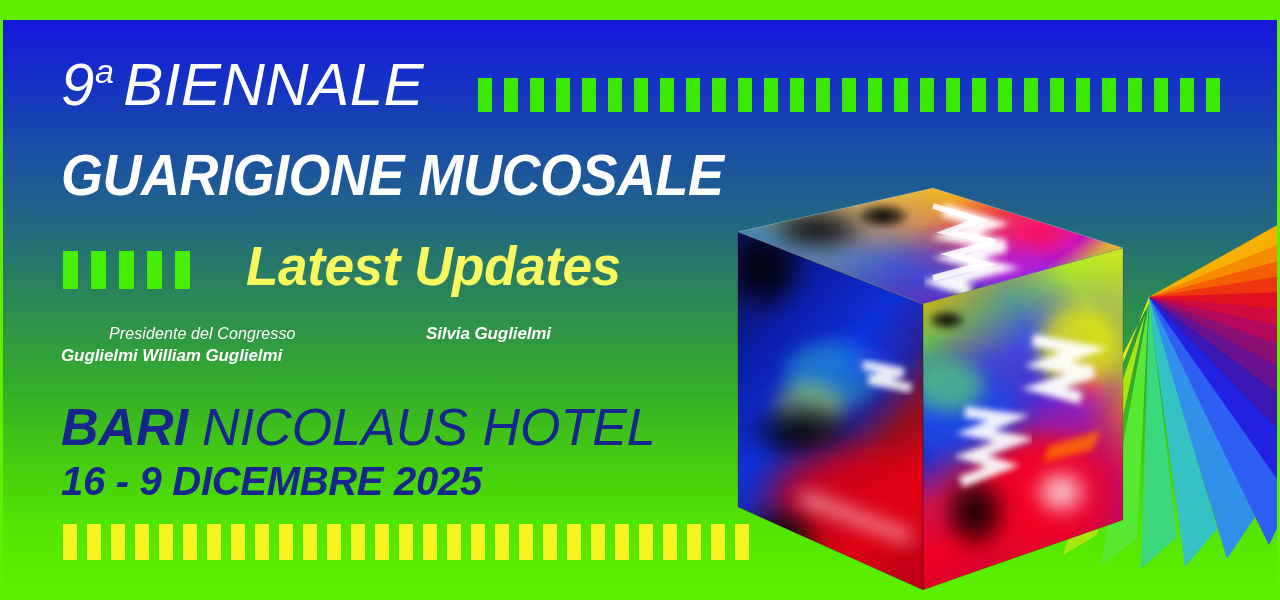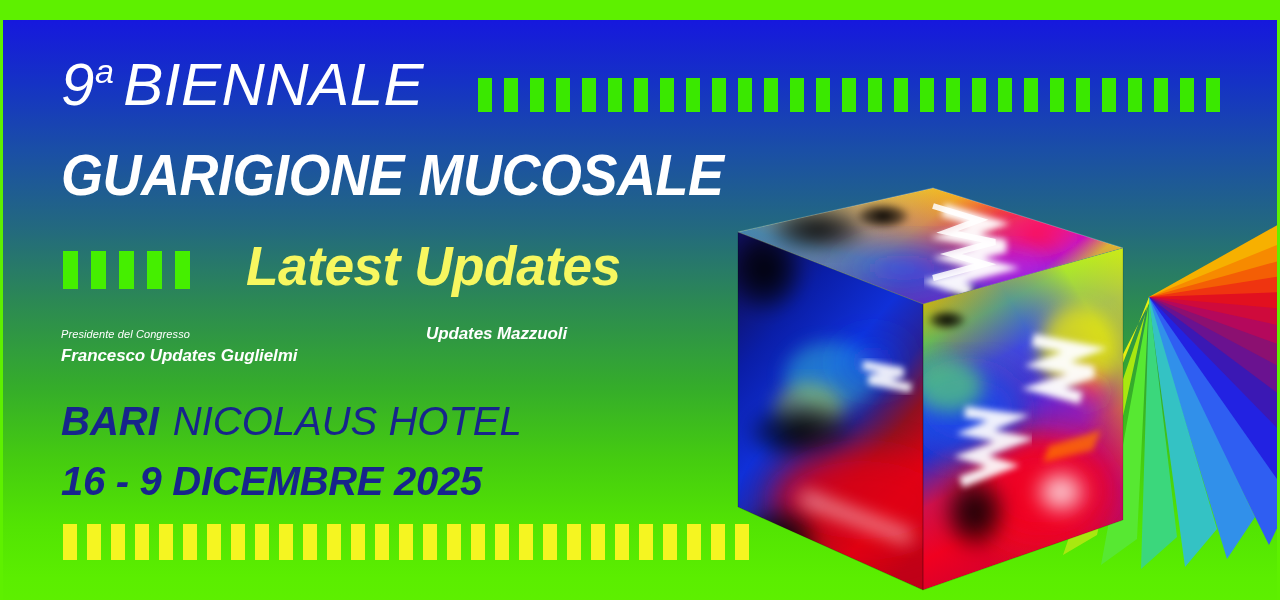--- a/index.html
+++ b/index.html
@@ -135,39 +135,40 @@
     color: #ffffff;
     white-space: nowrap;
   }
   .credit {
     position: absolute;
     top: 0;
   }
   .credit.left  { left: 0; }
   .credit.right { left: 365px; }
   .credit-role {
-    font-size: 11px;
+    font-size: 16px;
     font-weight: 400;
     line-height: 22px;
     letter-spacing: 0.1px;
+    margin-left: 48px;
   }
   .credit-name {
     font-size: 17px;
     font-weight: 700;
     line-height: 22px;
     letter-spacing: -0.1px;
   }
 
   
   #venue {
     position: absolute;
     left: 58px;
     top: 381px;
     color: #17258c;
-    font-size: 40px;
+    font-size: 52px;
     line-height: 1;
     white-space: nowrap;
   }
   #venue .city {
     font-weight: 700;
     margin-right: 14px;
   }
   #venue .hotel {
     font-weight: 400;
   }
@@ -437,24 +438,24 @@
       <span class="num">9</span><span class="ord">a</span><span>BIENNALE</span>
     </div>
 
     <div id="title-main">GUARIGIONE MUCOSALE</div>
 
     <div id="title-sub">Latest Updates</div>
 
     <div id="credits">
       <div class="credit left">
         <div class="credit-role">Presidente del Congresso</div>
-        <div class="credit-name">Francesco Updates Guglielmi</div>
+        <div class="credit-name">Guglielmi William Guglielmi</div>
       </div>
       <div class="credit right">
-        <div class="credit-name">Updates Mazzuoli</div>
+        <div class="credit-name">Silvia Guglielmi</div>
       </div>
     </div>
 
     <div id="venue">
       <span class="city">BARI</span><span class="hotel">NICOLAUS HOTEL</span>
     </div>
 
     <div id="date">16 - 9 DICEMBRE 2025</div>
 
   </div>

